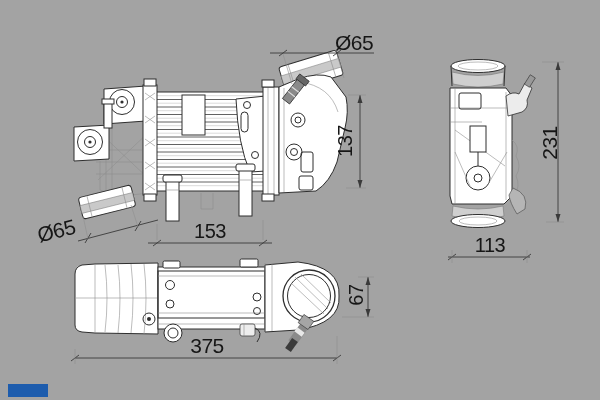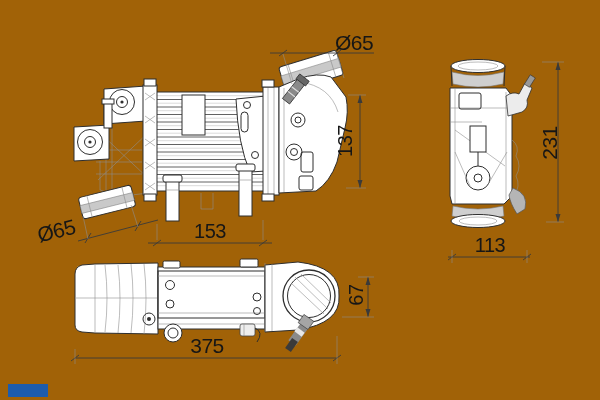--- a/index.html
+++ b/index.html
@@ -1,16 +1,16 @@
 <!DOCTYPE html>
 <html><head>
 <meta charset="utf-8">
 <style>
   html,body { margin:0; padding:0; background:#fff; }
-  .stage { position:relative; width:600px; height:400px; background:#a16207; overflow:hidden;
+  .stage { position:relative; width:600px; height:400px; background:#a3a3a3; overflow:hidden;
            font-family:"Liberation Sans", sans-serif; }
   svg { display:block; }
   .s  { fill:none; stroke:#2e2e2e; stroke-width:1; }
   .s2 { fill:none; stroke:#2e2e2e; stroke-width:1.3; }
   .sw { fill:#ffffff; stroke:#2e2e2e; stroke-width:1; }
   .t  { fill:none; stroke:#8f8f8f; stroke-width:0.6; }
   .dim { fill:none; stroke:#3a3a3a; stroke-width:0.9; }
   .arrow { fill:#3a3a3a; stroke:none; }
   .txt { font-family:"Liberation Sans", sans-serif; font-size:21px; fill:#161616; letter-spacing:-0.5px; }
   .txts { font-family:"Liberation Sans", sans-serif; font-size:20px; fill:#161616; letter-spacing:-0.5px; }

